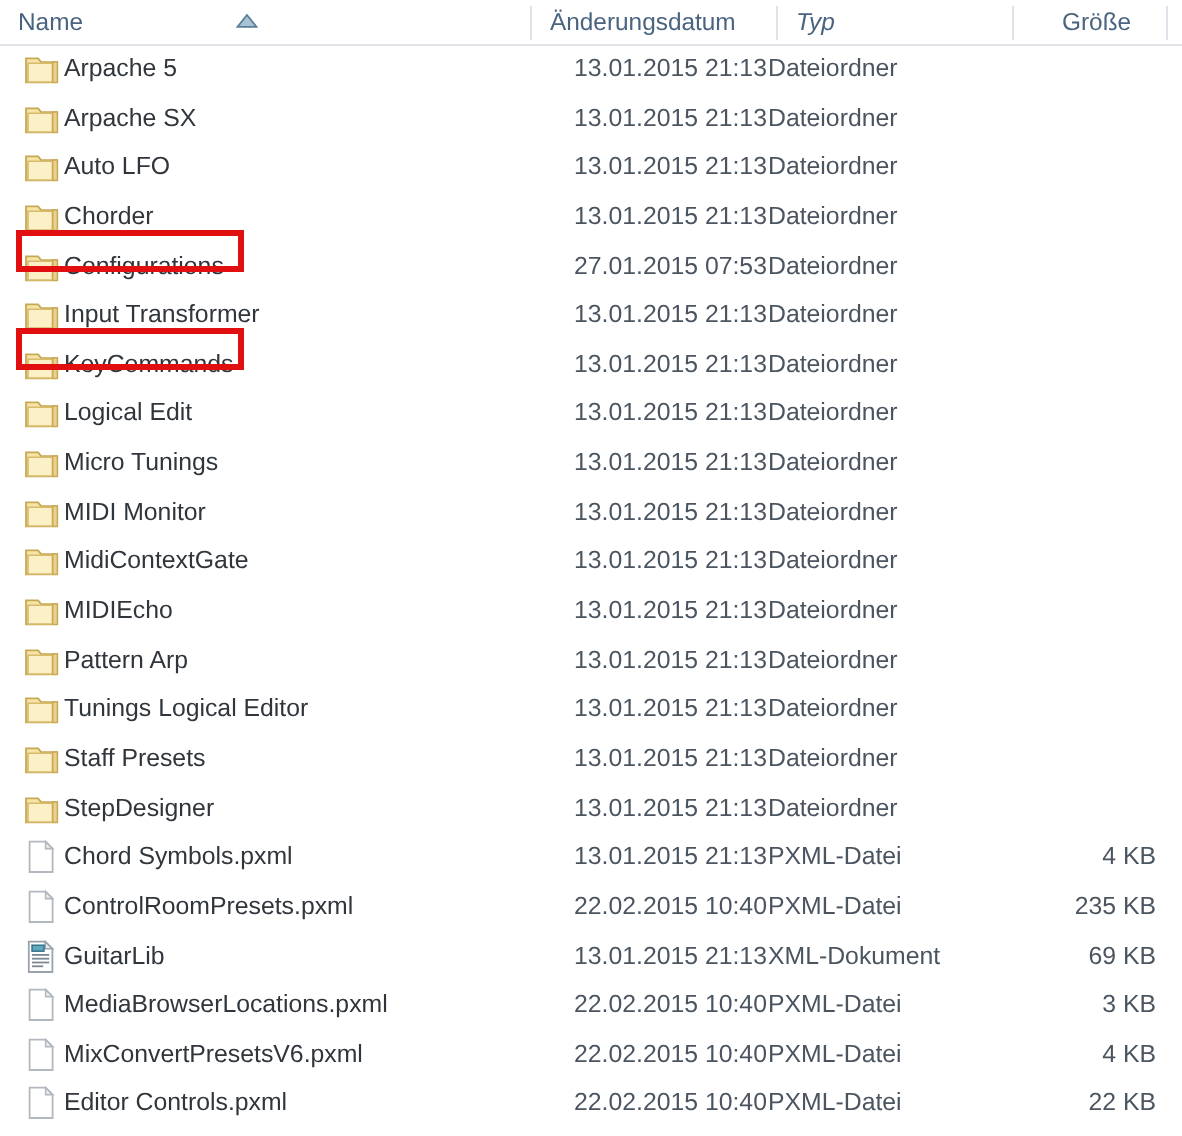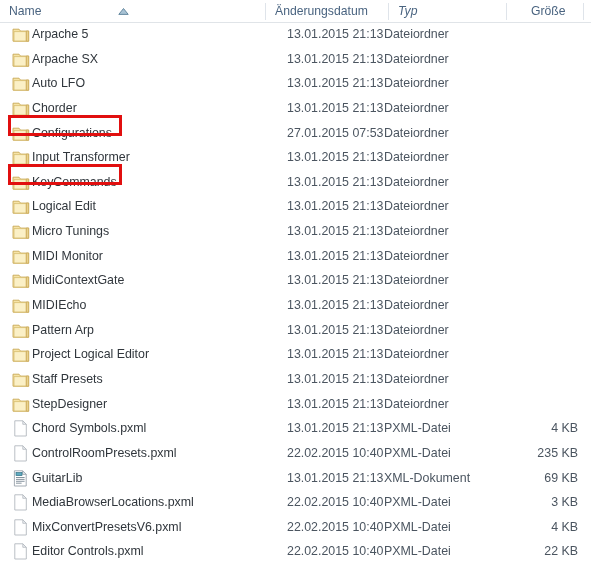--- a/index.html
+++ b/index.html
@@ -277,21 +277,21 @@
         <span class="cell c-date">13.01.2015 21:13</span>
         <span class="cell c-type">Dateiordner</span>
         <span class="cell c-size"></span>
       </div>
       <div class="row">
         <span class="icon"><svg width="18" height="17" viewBox="0 0 18 17">
             <path d="M1 3.2 h6.0 l1.6 1.9 h8.0 v10.1 h-15.6 z" fill="#f6e3a6" stroke="#c8a855" stroke-width="0.9"></path>
             <path d="M2.0 5.6 h12.2 v9.4 h-12.2 z" fill="#fbf0c6" stroke="#d7bb6d" stroke-width="0.8"></path>
             <path d="M14.4 5.0 h2.3 v10.2 h-2.3 z" fill="#e9d290" stroke="#c8a855" stroke-width="0.7"></path>
           </svg></span>
-        <span class="cell c-name">Project Logical Editor</span>
+        <span class="cell c-name">Tunings Logical Editor</span>
         <span class="cell c-date">13.01.2015 21:13</span>
         <span class="cell c-type">Dateiordner</span>
         <span class="cell c-size"></span>
       </div>
       <div class="row">
         <span class="icon"><svg width="18" height="17" viewBox="0 0 18 17">
             <path d="M1 3.2 h6.0 l1.6 1.9 h8.0 v10.1 h-15.6 z" fill="#f6e3a6" stroke="#c8a855" stroke-width="0.9"></path>
             <path d="M2.0 5.6 h12.2 v9.4 h-12.2 z" fill="#fbf0c6" stroke="#d7bb6d" stroke-width="0.8"></path>
             <path d="M14.4 5.0 h2.3 v10.2 h-2.3 z" fill="#e9d290" stroke="#c8a855" stroke-width="0.7"></path>
           </svg></span>

